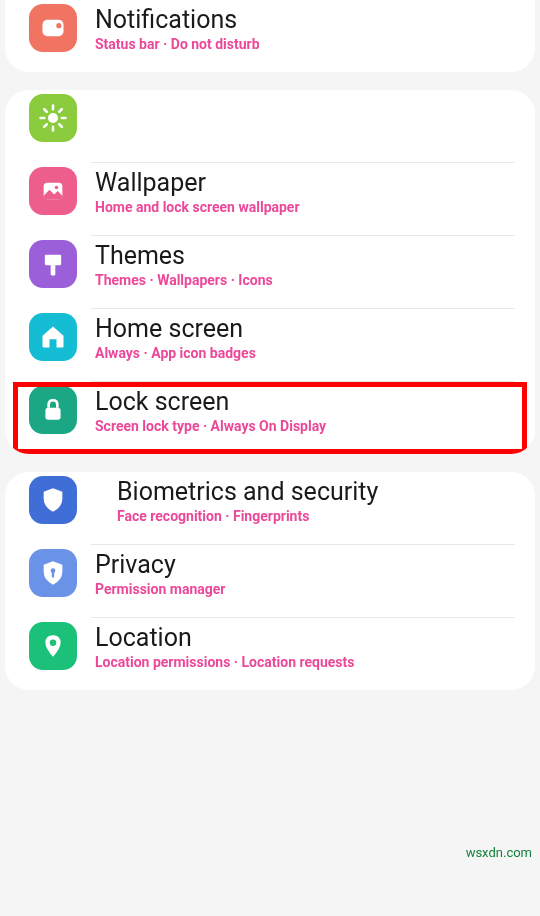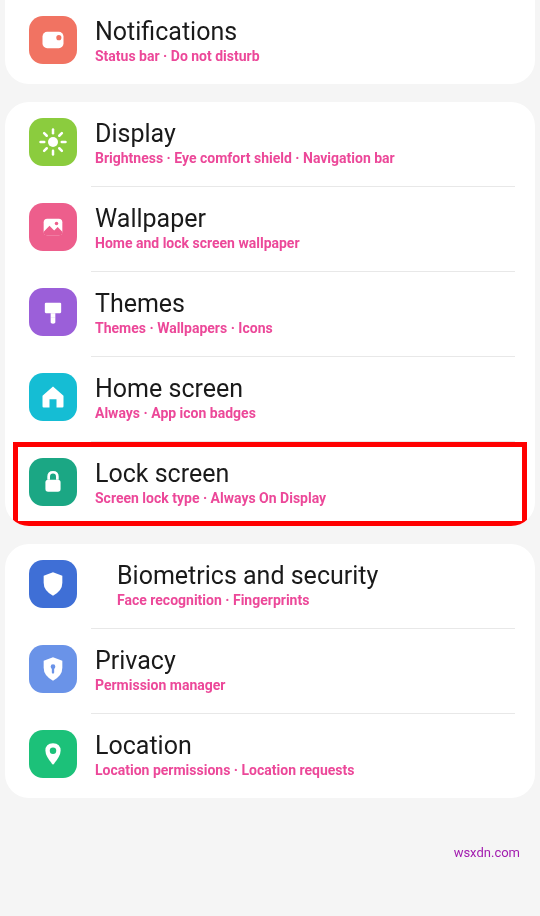--- a/index.html
+++ b/index.html
@@ -24,21 +24,21 @@
       margin-top: 18px;
     }
     .section:first-child {
       margin-top: 0;
       border-top-left-radius: 0;
       border-top-right-radius: 0;
     }
     .item {
       display: flex;
       align-items: center;
-      padding: 16px 20px 20px 24px;
+      padding: 4px 20px 20px 24px;
       position: relative;
     }
     .divider {
       height: 1px;
       background: #e8e8e8;
       margin-left: 86px;
       margin-right: 20px;
     }
     .icon-wrap {
       width: 48px;
@@ -71,23 +71,23 @@
       border: 5px solid #ff0000;
       left: 8px;
       right: 8px;
       top: 0;
       bottom: 0;
       pointer-events: none;
     }
     .watermark {
       position: absolute;
       bottom: 56px;
-      right: 20px;
+      right: 8px;
       font-size: 13px;
-      color: #a21caf;
+      color: #15803d;
     }
     svg { display: block; }
   </style>
 </head>
 <body>
 
 <div id="root">
     <div class="section">
       <div class="item" style="position: relative;">
         <div class="icon-wrap" style="background: rgb(241, 115, 98);">
@@ -112,24 +112,20 @@
               <line x1="12" y1="19" x2="12" y2="22"></line>
               <line x1="2" y1="12" x2="5" y2="12"></line>
               <line x1="19" y1="12" x2="22" y2="12"></line>
               <line x1="4.9" y1="4.9" x2="7" y2="7"></line>
               <line x1="17" y1="17" x2="19.1" y2="19.1"></line>
               <line x1="4.9" y1="19.1" x2="7" y2="17"></line>
               <line x1="17" y1="7" x2="19.1" y2="4.9"></line>
             </g>
           </svg>
         </div>
-        <div class="text-col">
-          <div class="item-title">Display</div>
-          <div class="item-sub">Brightness  ·  Eye comfort shield  ·  Navigation bar</div>
-        </div>
       </div>
       <div class="divider"></div>
       <div class="item" style="position: relative;">
         <div class="icon-wrap" style="background: rgb(237, 94, 140);">
           <svg width="28" height="28" viewBox="0 0 24 24">
             <rect x="4" y="5" width="16" height="14" rx="3" fill="#ffffff"></rect>
             <path d="M4 16 L9 11 L13 15 L16 12 L20 16 L20 17 Q20 19 18 19 L6 19 Q4 19 4 17 Z" fill="#ed5e8c"></path>
             <circle cx="15" cy="9" r="1.5" fill="#ed5e8c"></circle>
           </svg>
         </div>

